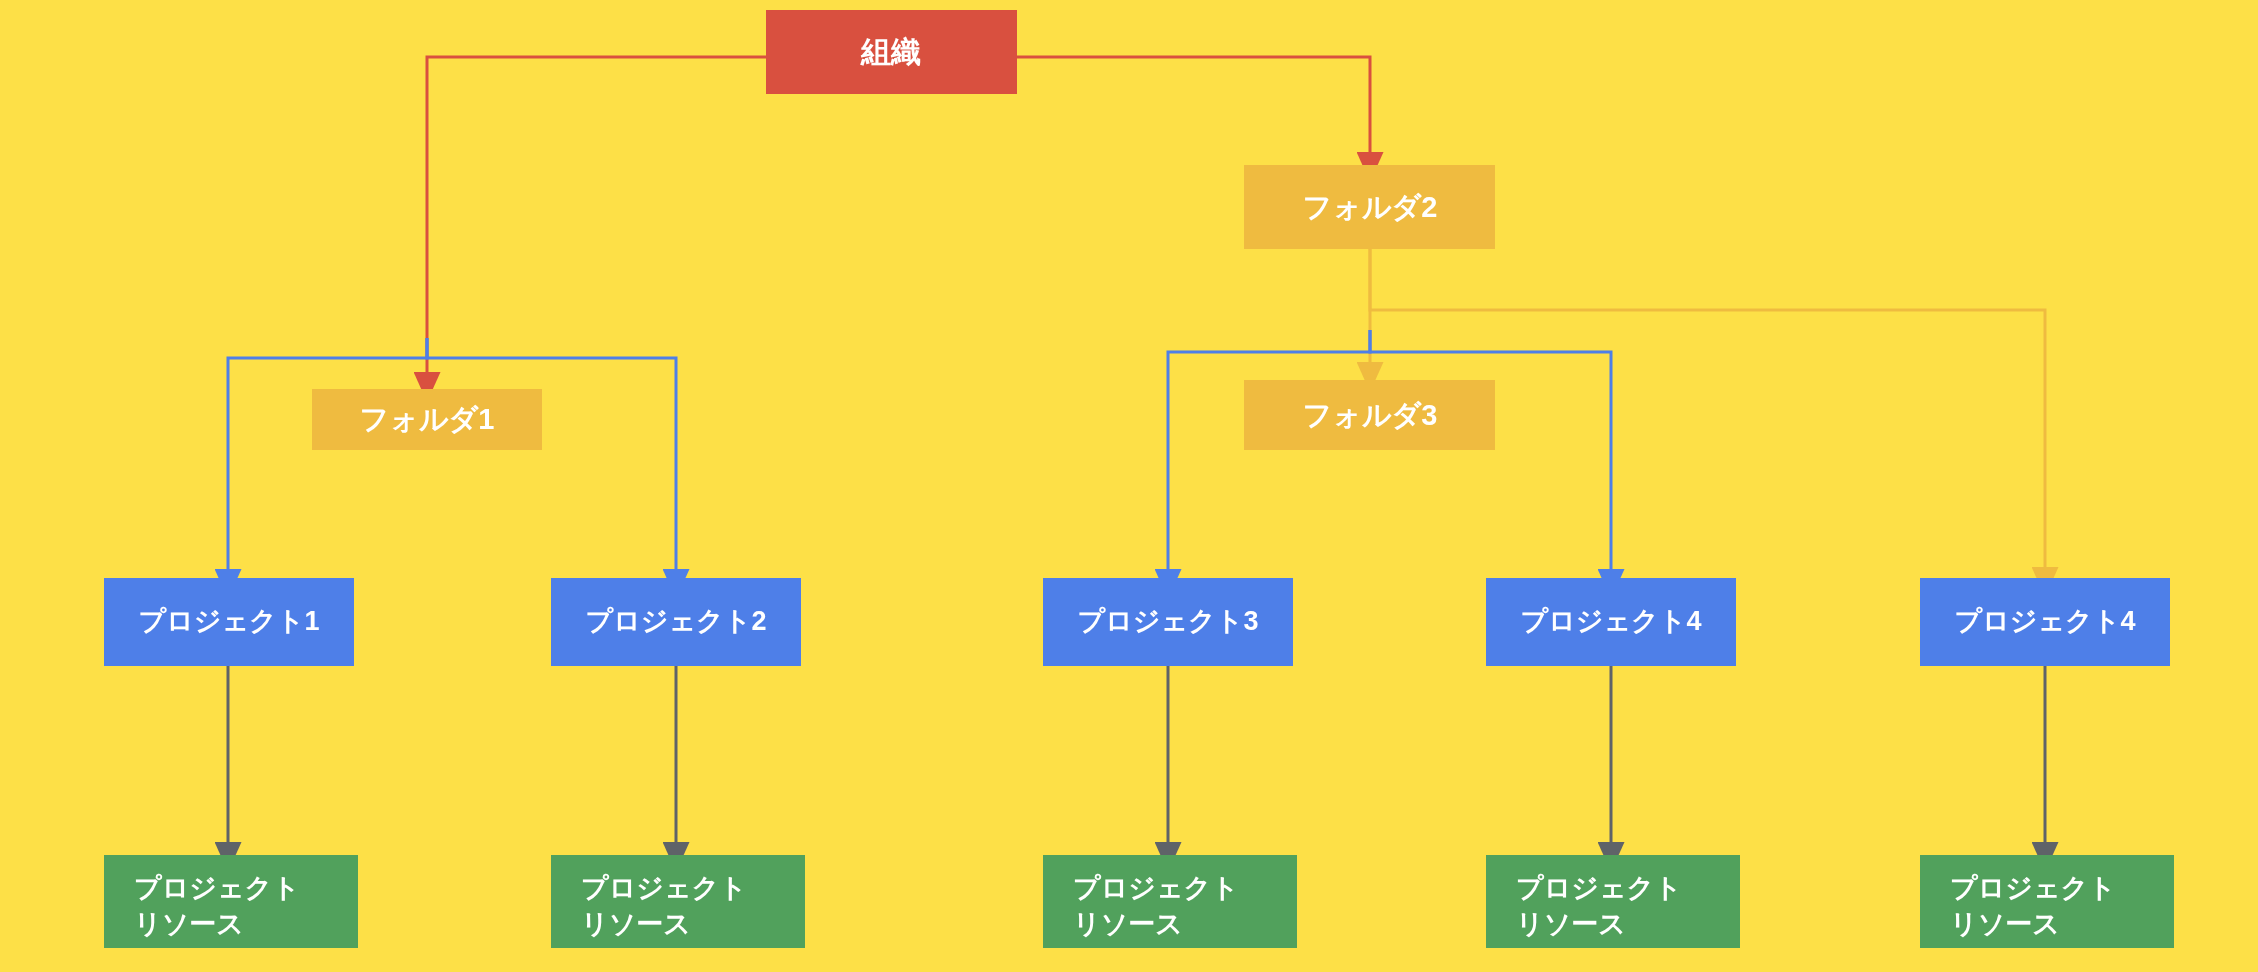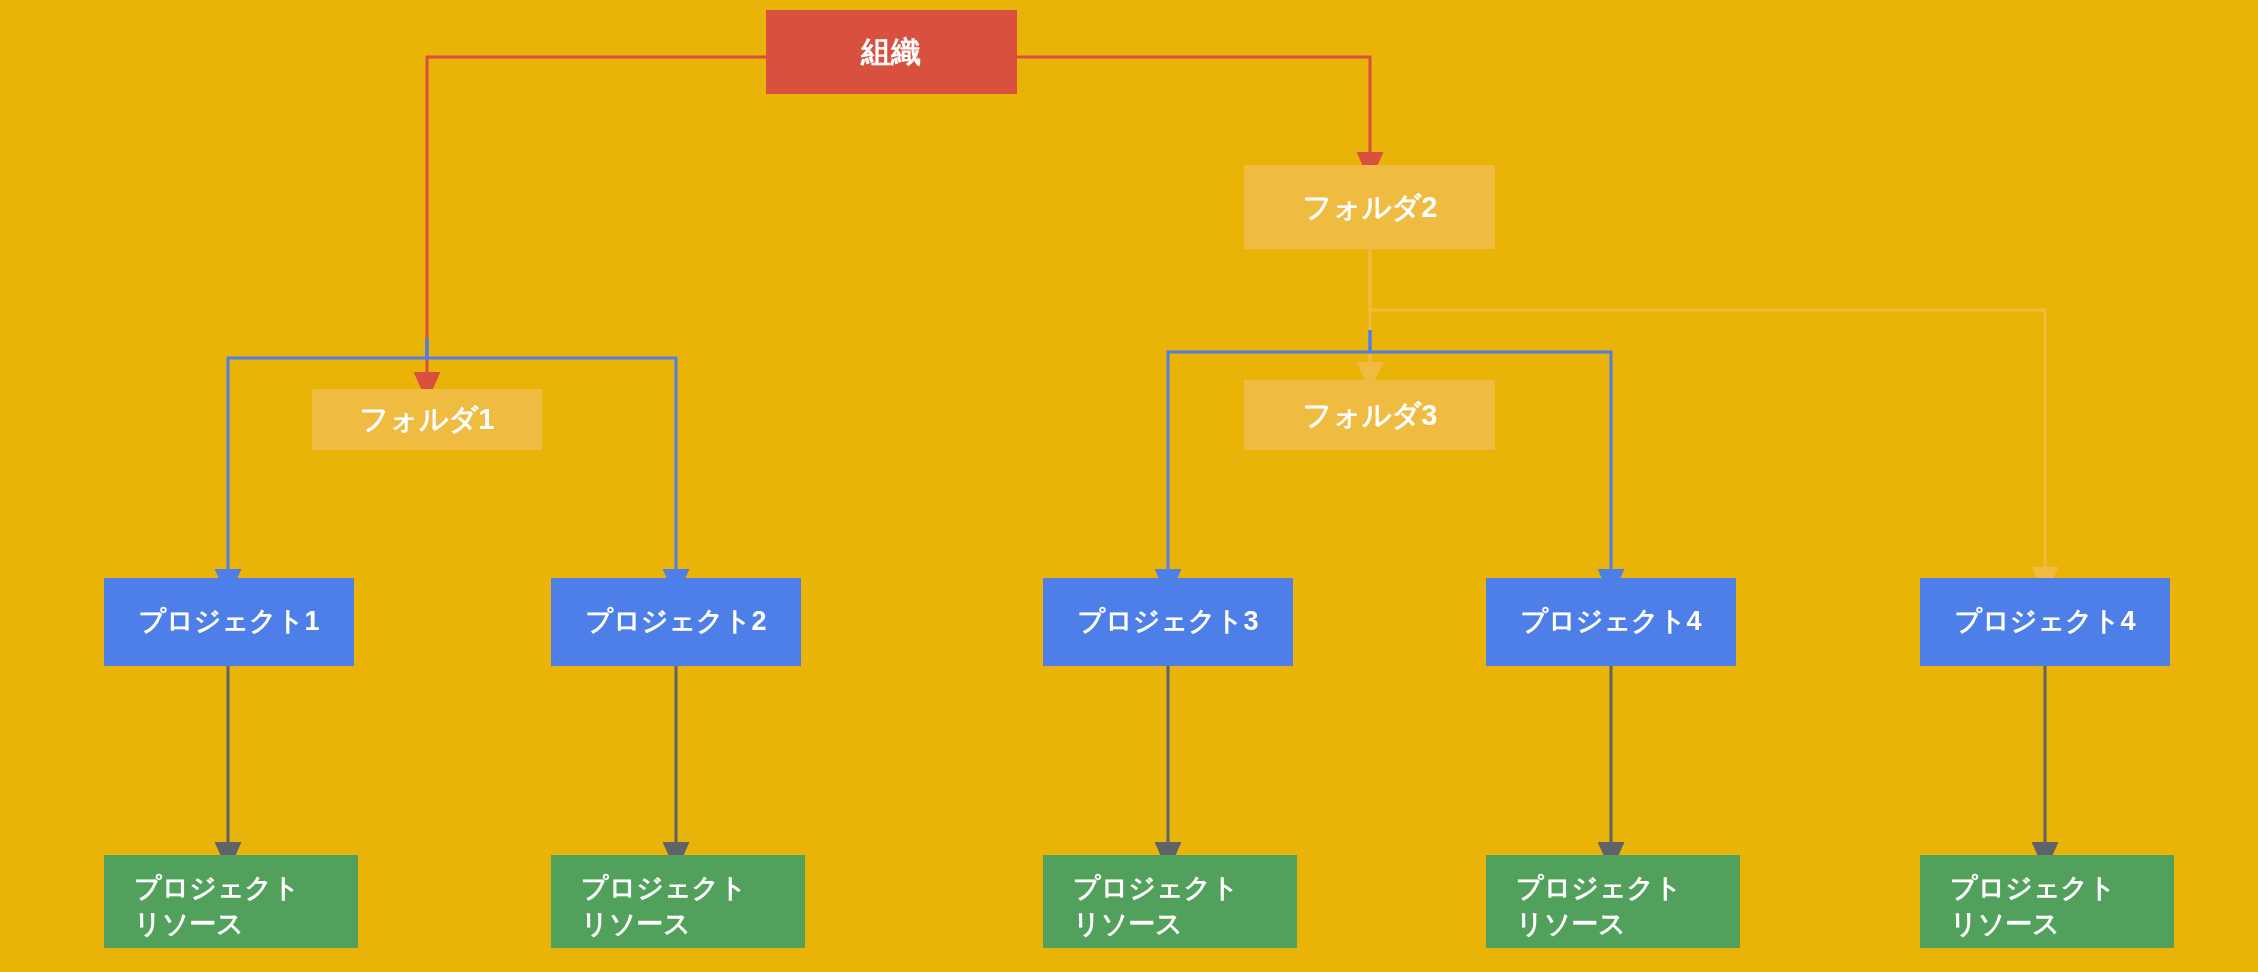--- a/index.html
+++ b/index.html
@@ -11,21 +11,21 @@
   body {
     width: 2258px;
     height: 972px;
     font-family: "Liberation Sans", "DejaVu Sans", sans-serif;
     overflow: hidden;
   }
   #diagram-root {
     position: relative;
     width: 2258px;
     height: 972px;
-    background: #eab308;
+    background: #fde047;
   }
   svg#hierarchy-svg {
     display: block;
     width: 2258px;
     height: 972px;
   }
   .node-label {
     font-family: "Liberation Sans", "DejaVu Sans", sans-serif;
     font-weight: bold;
     fill: #ffffff;

